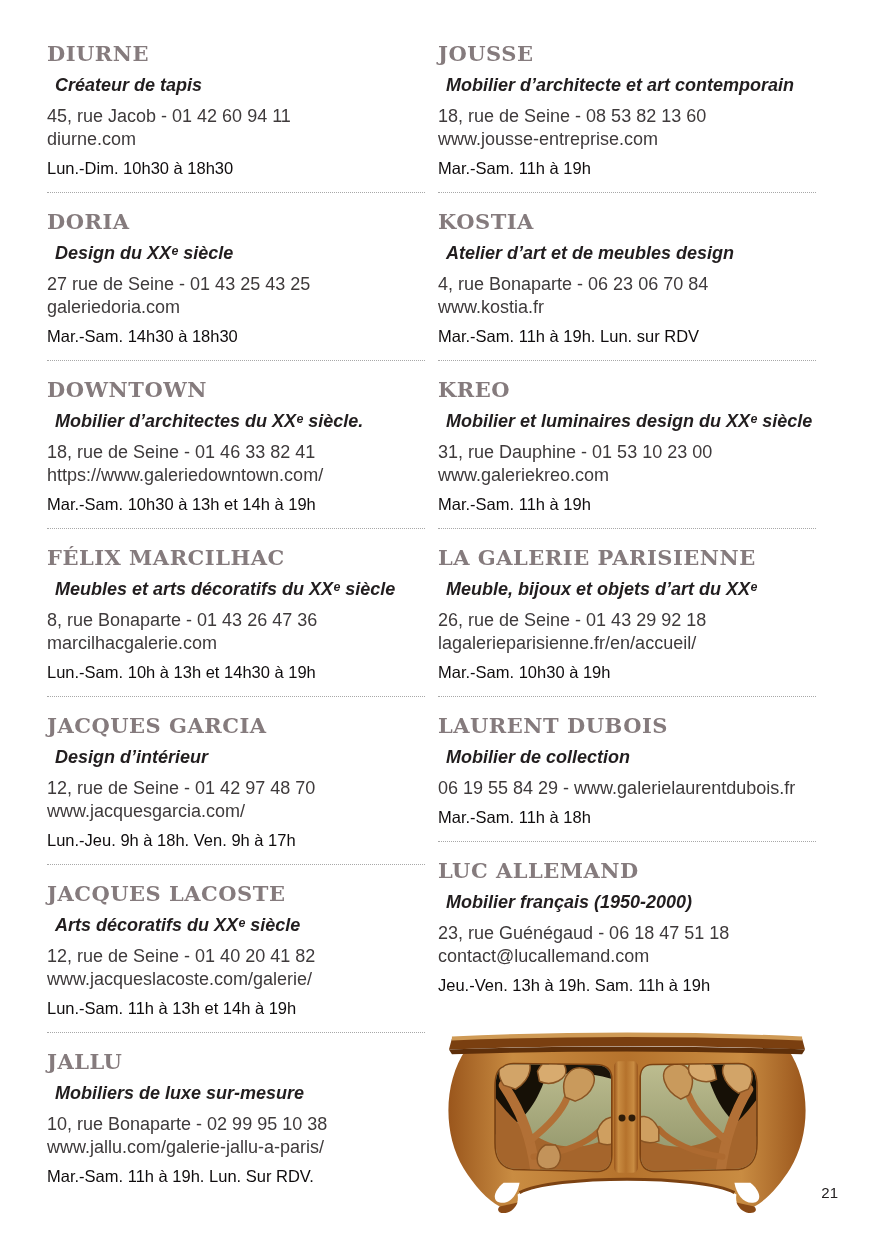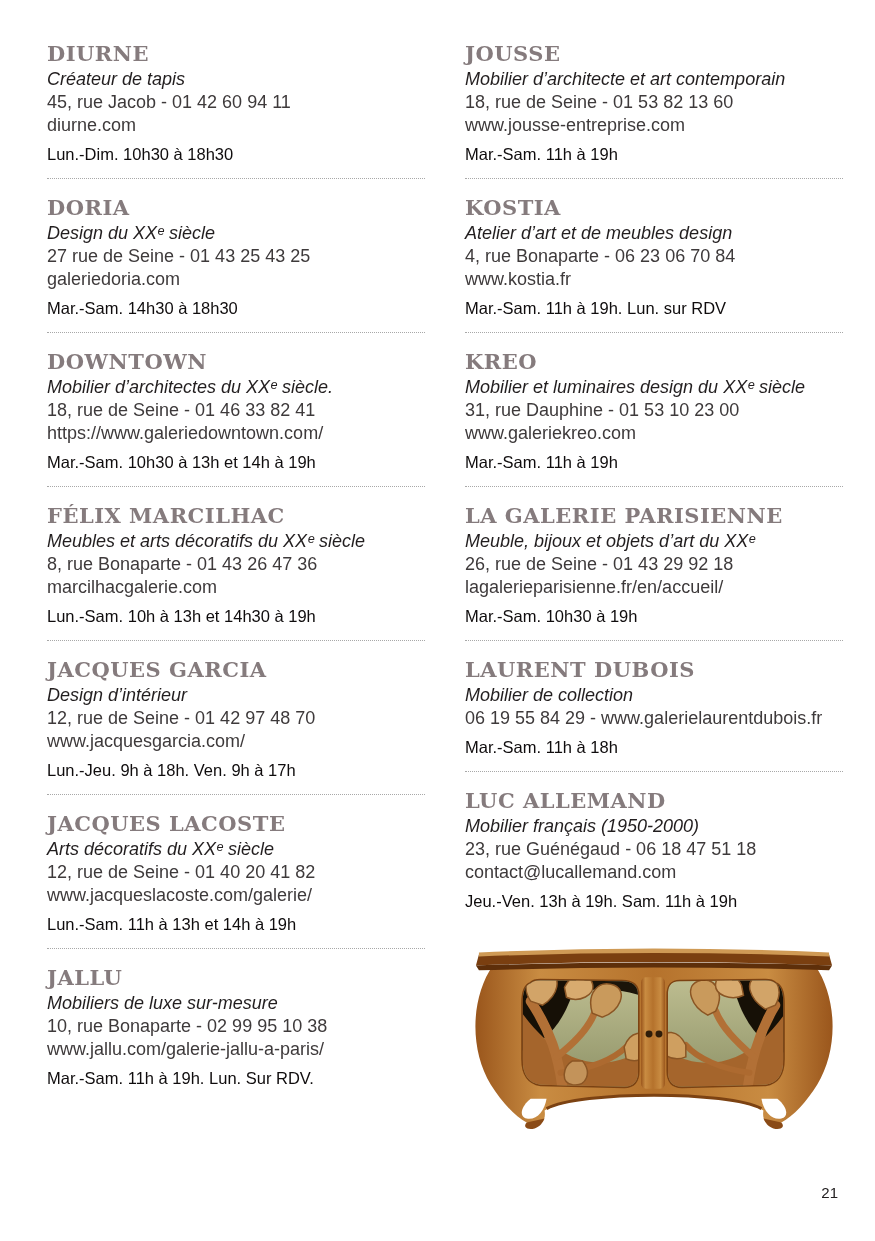--- a/index.html
+++ b/index.html
@@ -7,38 +7,38 @@
     position: relative;
     width: 875px;
     height: 1241px;
     background: #ffffff;
     font-family: "Liberation Sans", sans-serif;
     overflow: hidden;
   }
   .columns {
     display: flex;
     padding: 42px 0 0 47px;
-    gap: 40px;
+    gap: 13px;
   }
   .col { width: 378px; flex: 0 0 378px; }
 
   .entry { padding-bottom: 13px; }
   .gname {
     margin: 0 0 2px 0;
     font-family: "DejaVu Serif", serif;
     font-weight: bold;
     font-size: 21px;
     line-height: 24px;
     letter-spacing: 0.5px;
     color: #857b7d;
   }
   .desc {
-    margin: 0;
+    margin: 8px;
     font-style: italic;
-    font-weight: normal;
+    font-weight: bold;
     font-size: 18px;
     line-height: 23px;
     color: #221e1f;
     white-space: nowrap;
   }
   .line {
     margin: 0;
     font-size: 18px;
     line-height: 23px;
     color: #3e3a3b;
@@ -141,21 +141,21 @@
         <p class="hours">Mar.-Sam. 11h à 19h. Lun. Sur RDV.</p>
       </section>
 
     </div>
 
     <div class="col">
 
       <section class="entry">
         <h2 class="gname">JOUSSE</h2>
         <p class="desc">Mobilier d’architecte et art contemporain</p>
-        <p class="line">18, rue de Seine - 01 53 82 13 60</p>
+        <p class="line">18, rue de Seine - 08 53 82 13 60</p>
         <p class="line">www.jousse-entreprise.com</p>
         <p class="hours">Mar.-Sam. 11h à 19h</p>
       </section>
       <div class="divider"></div>
 
       <section class="entry">
         <h2 class="gname">KOSTIA</h2>
         <p class="desc">Atelier d’art et de meubles design</p>
         <p class="line">4, rue Bonaparte - 06 23 06 70 84</p>
         <p class="line">www.kostia.fr</p>

